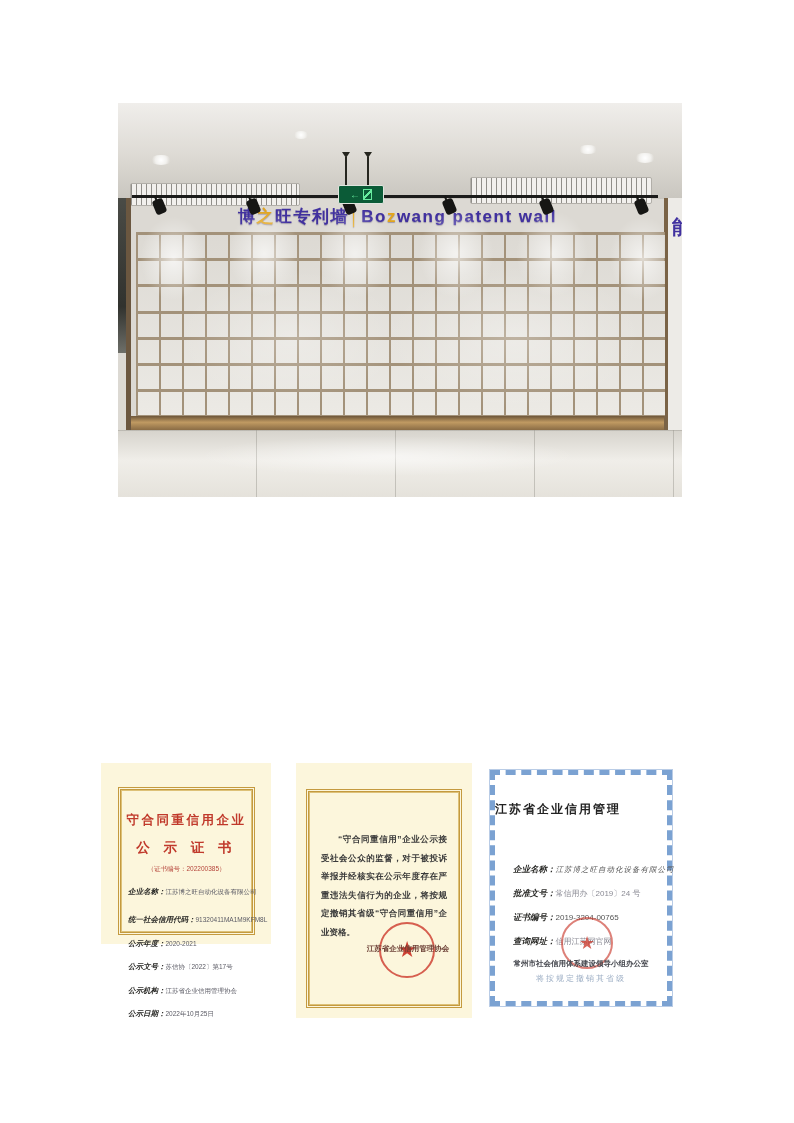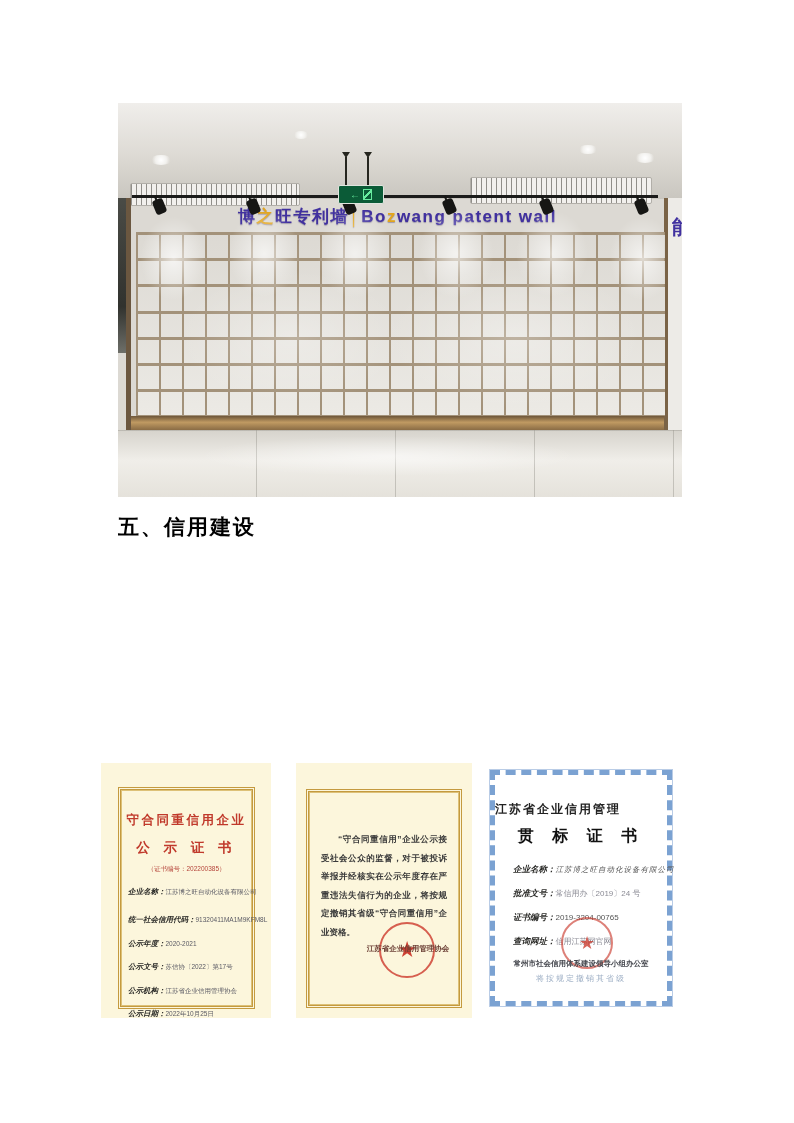--- a/index.html
+++ b/index.html
@@ -65,21 +65,21 @@
   .floor::after{content:"";position:absolute;left:80px;top:6px;width:380px;height:40px;
         background:radial-gradient(closest-side,rgba(255,255,255,.55),rgba(255,255,255,0));}
   
   .section-heading{position:absolute;left:118px;top:513px;font-size:21px;font-weight:bold;
         letter-spacing:2px;color:#000;}
   .body-text{position:absolute;left:118px;top:560px;width:560px;color:#141414;
         font-family:"Liberation Serif","DejaVu Serif",serif;font-size:15.5px;line-height:33px;
         text-align:justify;text-indent:31px;}
   
   .cert{position:absolute;box-sizing:border-box;}
-  .certA{left:101px;top:763px;width:170px;height:255px;background:#fcf6dc;}
+  .certA{left:101px;top:763px;width:170px;height:181px;background:#fcf6dc;}
   .certB{left:296px;top:763px;width:176px;height:255px;background:#fcf6dc;}
   .certC{left:486px;top:766px;width:190px;height:244px;background:#fff;}
   .gframe{position:absolute;border:3px double #c49a3f;box-shadow:inset 0 0 0 1px #ddc178;}
   .certA .gframe{left:17px;right:16px;top:24px;bottom:9px;}
   .certB .gframe{left:10px;right:10px;top:26px;bottom:10px;}
   .bframe{position:absolute;inset:4px;border:5px dashed #7ba2d2;outline:1px solid #b9cce6;}
   .cA-title1{margin-top:22px;text-align:center;font-size:12.5px;font-weight:bold;
         letter-spacing:2.5px;color:#c0392b;}
   .cA-title2{margin-top:10px;text-align:center;font-size:13.5px;font-weight:bold;
         letter-spacing:5px;color:#c0392b;}
@@ -147,21 +147,20 @@
     <div class="spot" style="left:423px;"></div>
     <div class="spot" style="left:518px;"></div>
 
     <div class="side-window"></div>
     <div class="right-strip">
       <span class="partial-char">能</span>
     </div>
     <div class="floor"></div>
   </div>
 
-  <div class="section-heading">五、信用建设</div>
 
   <div class="cert certA">
     <div class="gframe">
       <div class="cA-title1">守合同重信用企业</div>
       <div class="cA-title2">公 示 证 书</div>
       <div class="cA-certno">（证书编号：202200385）</div>
       <div class="cA-rows">
         <div class="cA-row"><span class="lab">企业名称：</span><span class="val">江苏博之旺自动化设备有限公司</span></div>
         <div class="cA-row"><span class="lab">统一社会信用代码：</span><span class="val">91320411MA1M9KFM8L</span></div>
         <div class="cA-row"><span class="lab">公示年度：</span><span class="val">2020-2021</span></div>
@@ -178,21 +177,20 @@
     </div>
     <div class="seal cB-seal">
       <span class="star">★</span>
     </div>
     <div class="cB-org">江苏省企业信用管理协会</div>
   </div>
 
   <div class="cert certC">
     <div class="bframe">
       <div class="cC-title1">江苏省企业信用管理</div>
-      <div class="cC-title2">贯 标 证 书</div>
       <div class="cC-rows">
         <div class="cC-row hand"><span class="lab">企业名称：</span><span class="val">江苏博之旺自动化设备有限公司</span></div>
         <div class="cC-row"><span class="lab">批准文号：</span><span class="val">常信用办〔2019〕24 号</span></div>
         <div class="cC-row dark"><span class="lab">证书编号：</span><span class="val">2019-3204-00765</span></div>
         <div class="cC-row"><span class="lab">查询网址：</span><span class="val">信用江苏网官网</span></div>
       </div>
       <div class="seal cC-seal">
         <span class="star">★</span>
       </div>
       <div class="cC-org">常州市社会信用体系建设领导小组办公室</div>

